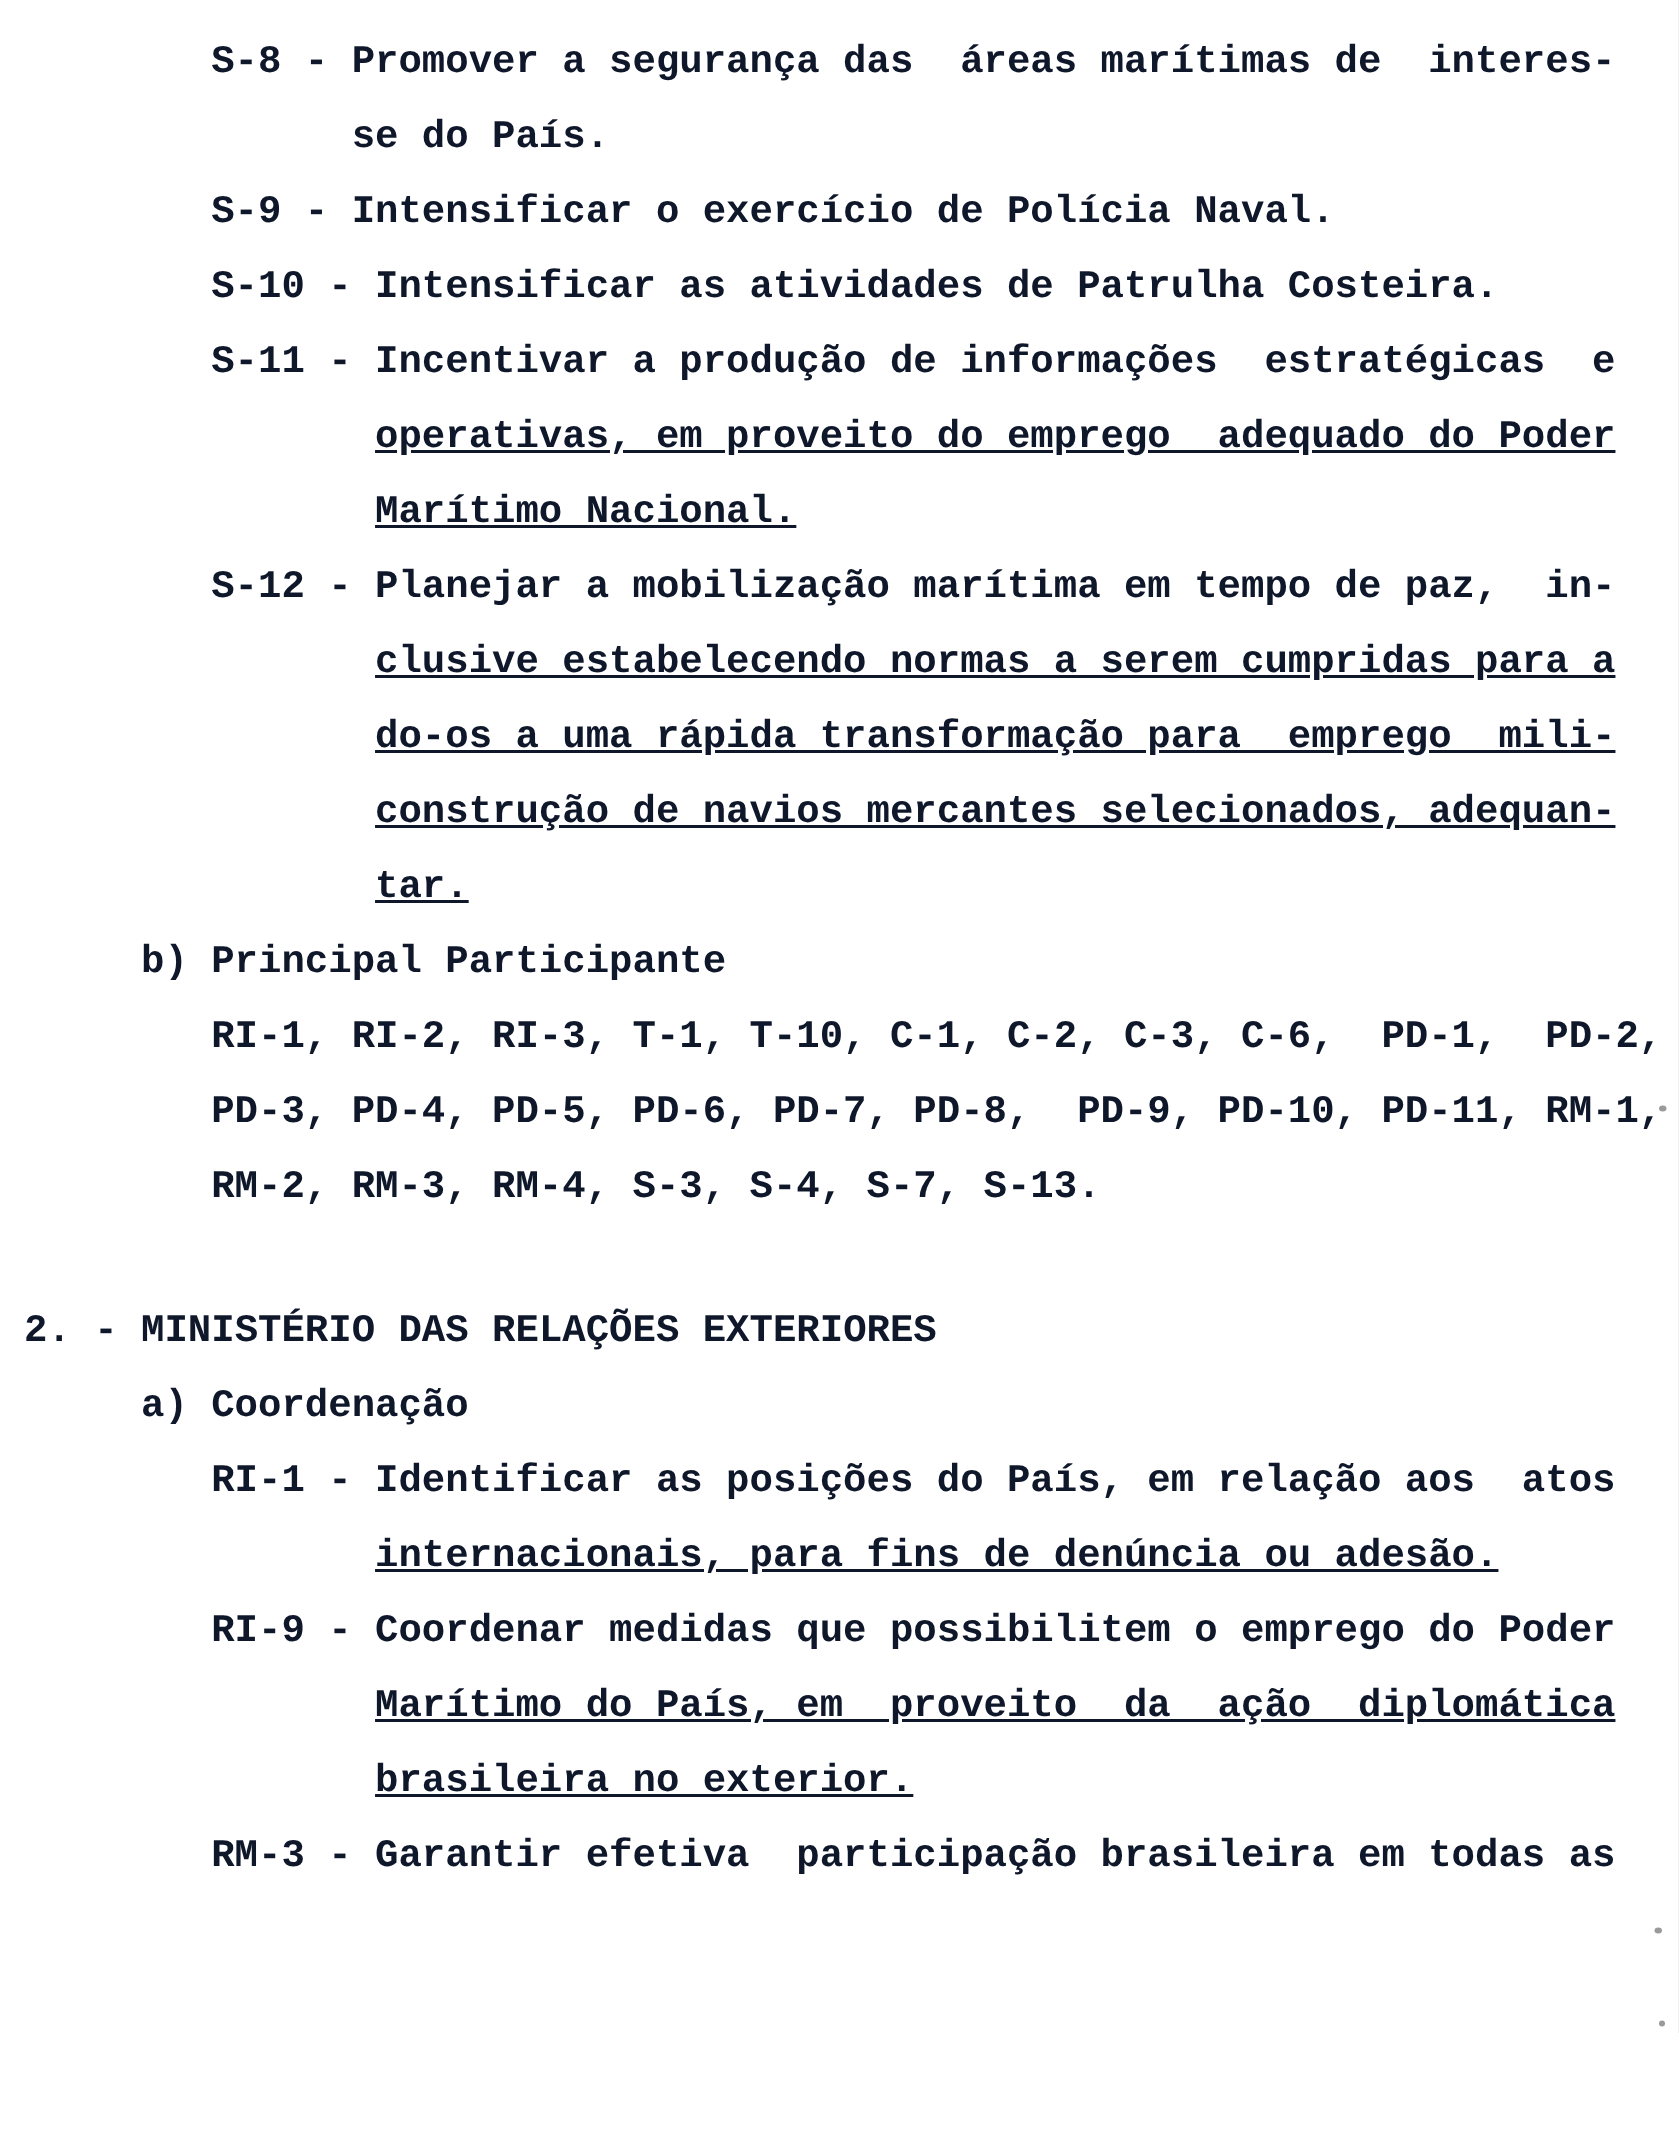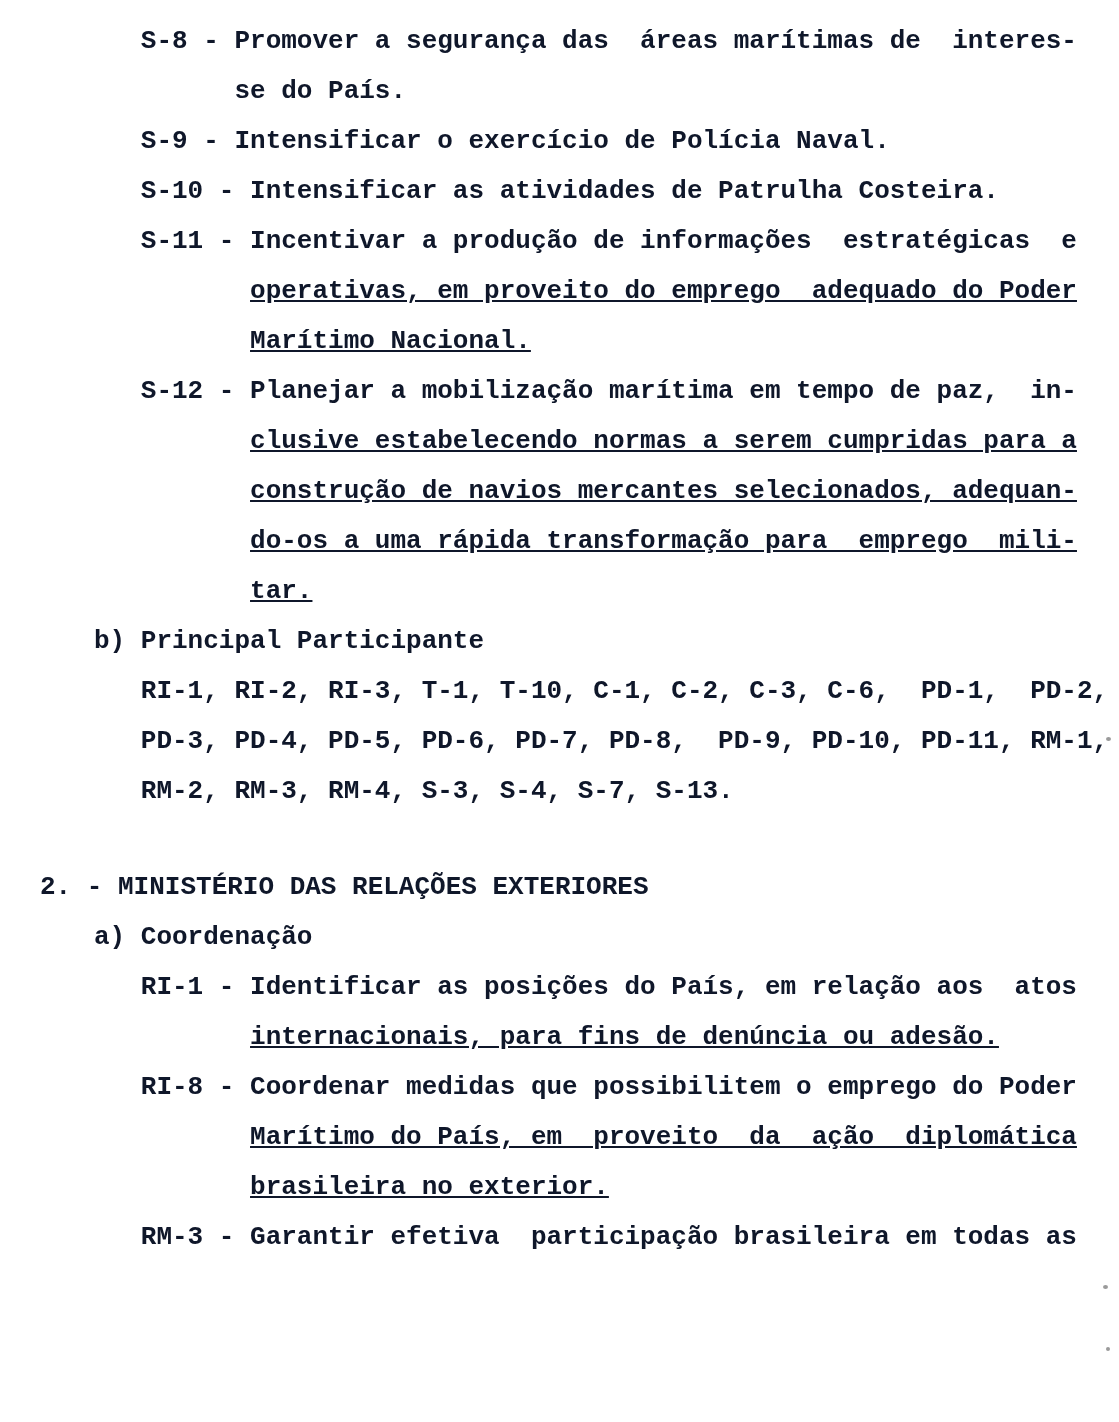--- a/index.html
+++ b/index.html
@@ -26,21 +26,21 @@
     line-height: 50px;
     height: 50px;
     letter-spacing: 0;
   }
   
   .ind-0  { padding-left: 0; }
   .ind-5  { padding-left: 5ch; }
   .ind-8  { padding-left: 8ch; }
   .ind-14 { padding-left: 14ch; }
   .ind-15 { padding-left: 15ch; text-decoration: underline; }
-  .section-gap { margin-top: 46px; margin-left: 24px; }
+  .section-gap { margin-top: 46px; }
   
   .speck {
     position: absolute;
     background: #9a9a9a;
     border-radius: 50%;
   }
   .speck-1 { left: 1106px; top: 737px;  width: 5px; height: 4px; }
   .speck-2 { left: 1103px; top: 1285px; width: 5px; height: 4px; }
   .speck-3 { left: 1106px; top: 1347px; width: 4px; height: 4px; }
 </style>
@@ -61,43 +61,43 @@
       <div class="line ind-8">S-10 - Intensificar as atividades de Patrulha Costeira.</div>
     </div>
     <div>
       <div class="line ind-8">S-11 - Incentivar a produção de informações  estratégicas  e</div>
       <div class="line ind-15">operativas, em proveito do emprego  adequado do Poder</div>
       <div class="line ind-15">Marítimo Nacional.</div>
     </div>
     <div>
       <div class="line ind-8">S-12 - Planejar a mobilização marítima em tempo de paz,  in-</div>
       <div class="line ind-15">clusive estabelecendo normas a serem cumpridas para a</div>
+      <div class="line ind-15">do-os a uma rápida transformação para  emprego  mili-</div>
       <div class="line ind-15">construção de navios mercantes selecionados, adequan-</div>
-      <div class="line ind-15">do-os a uma rápida transformação para  emprego  mili-</div>
       <div class="line ind-15">tar.</div>
     </div>
   </section>
 
   <section>
     <div class="line ind-5">b) Principal Participante</div>
     <div class="line ind-8">RI-1, RI-2, RI-3, T-1, T-10, C-1, C-2, C-3, C-6,  PD-1,  PD-2,</div>
     <div class="line ind-8">PD-3, PD-4, PD-5, PD-6, PD-7, PD-8,  PD-9, PD-10, PD-11, RM-1,</div>
     <div class="line ind-8">RM-2, RM-3, RM-4, S-3, S-4, S-7, S-13.</div>
   </section>
 
   <section>
     <div class="line ind-0 section-gap">2. - MINISTÉRIO DAS RELAÇÕES EXTERIORES</div>
     <div class="line ind-5">a) Coordenação</div>
 
     <div>
       <div class="line ind-8">RI-1 - Identificar as posições do País, em relação aos  atos</div>
       <div class="line ind-15">internacionais, para fins de denúncia ou adesão.</div>
     </div>
     <div>
-      <div class="line ind-8">RI-8 - Coordenar medidas que possibilitem o emprego do Poder</div>
+      <div class="line ind-8">RI-9 - Coordenar medidas que possibilitem o emprego do Poder</div>
       <div class="line ind-15">Marítimo do País, em  proveito  da  ação  diplomática</div>
       <div class="line ind-15">brasileira no exterior.</div>
     </div>
     <div>
       <div class="line ind-8">RM-3 - Garantir efetiva  participação brasileira em todas as</div>
     </div>
   </section>
 
   <span class="speck speck-1"></span>
   <span class="speck speck-2"></span>

